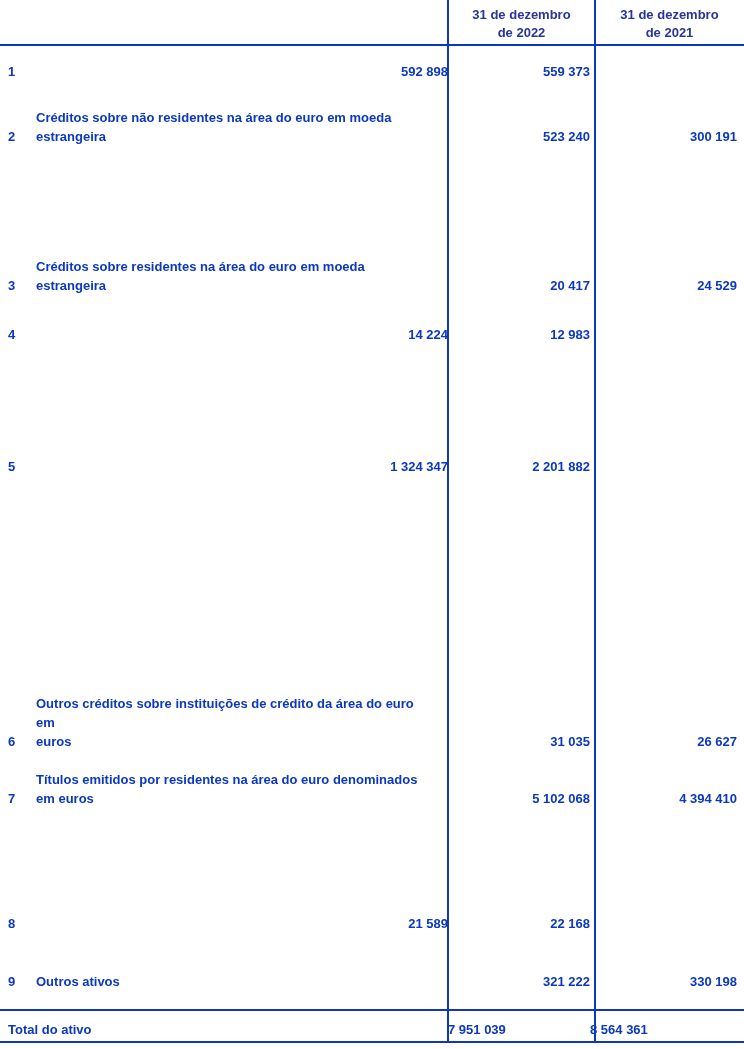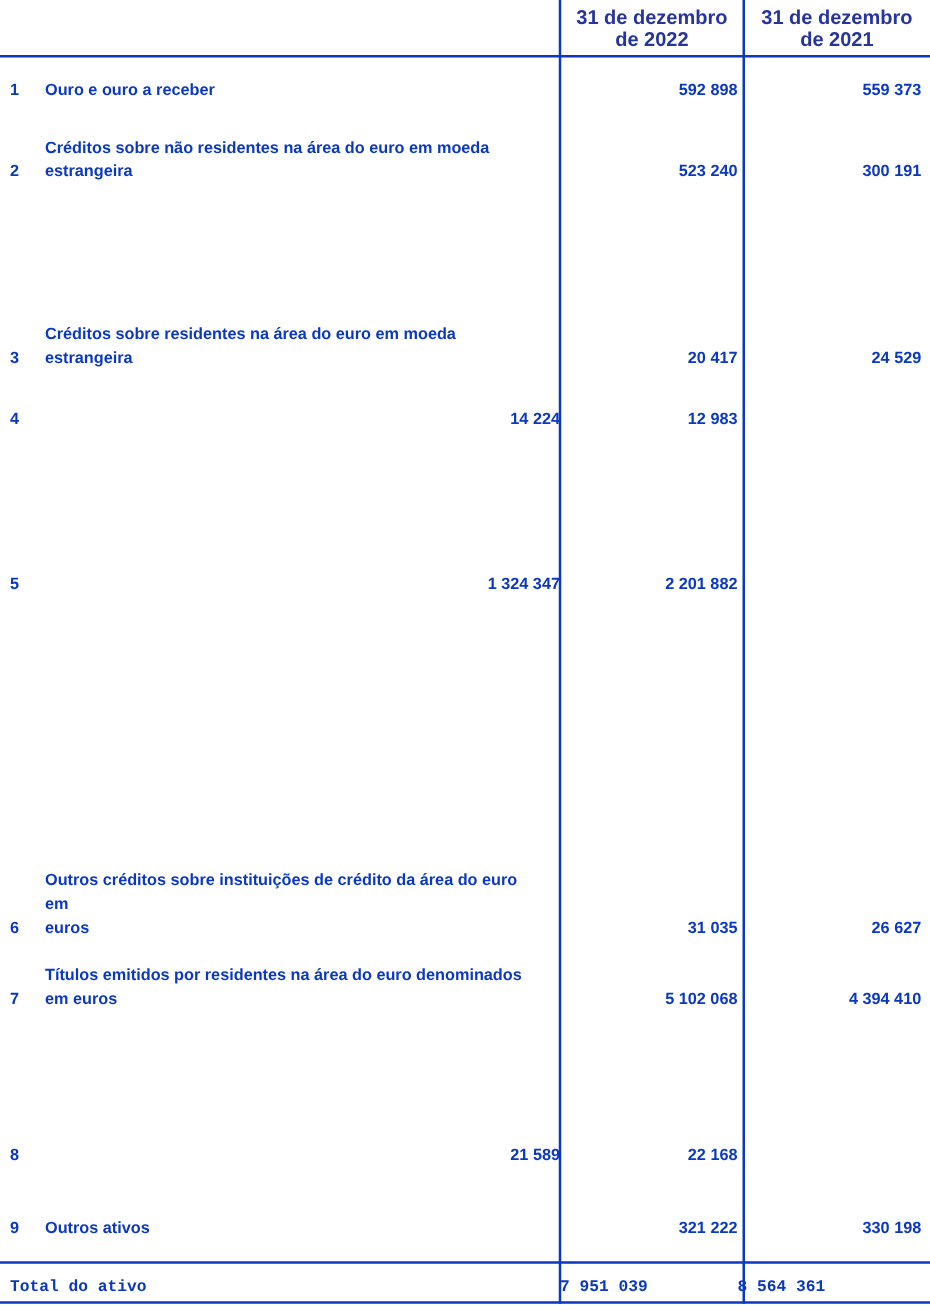--- a/index.html
+++ b/index.html
@@ -37,21 +37,21 @@
   }
   .hline.under-header { top: 44px; }
   .hline.above-total  { top: 1009px; }
   .hline.bottom       { top: 1041px; }
   
   .hcell {
     position: absolute;
     top: 6px;
     text-align: center;
     white-space: pre-line;
-    font-size: 16px;
+    font-size: 13px;
     line-height: 18px;
     color: var(--header-blue);
   }
   .hcell.c2022 { left: 448px; width: 147px; }
   .hcell.c2021 { left: 595px; width: 149px; }
   
   .row {
     position: absolute;
     left: 0;
     width: 744px;
@@ -76,21 +76,20 @@
   .total-row {
     position: absolute;
     left: 0;
     top: 1020px;
     width: 744px;
     display: grid;
     grid-template-columns: 448px 142px 147px;
     align-items: end;
     font-size: 13px;
     line-height: 19px;
-    font-family: Liberation Mono, monospace;
   }
   .total-row .lbl { padding-left: 8px; }
   .total-row .val { text-align: left; }
 </style>
 </head>
 <body>
 
 <div class="page">
 
   <div class="hcell c2022">31 de dezembro
@@ -99,21 +98,20 @@
 de 2021</div>
 
   <div class="hline under-header"></div>
   <div class="vline v1"></div>
   <div class="vline v2"></div>
   <div class="hline above-total"></div>
   <div class="hline bottom"></div>
 
   <div class="row r1">
     <div class="num">1</div>
-    <div class="lbl">Ouro e ouro a receber</div>
     <div class="val">592 898</div>
     <div class="val">559 373</div>
   </div>
 
   <div class="row r2">
     <div class="num">2</div>
     <div class="lbl">Créditos sobre não residentes na área do euro em moeda
 estrangeira</div>
     <div class="val">523 240</div>
     <div class="val">300 191</div>

